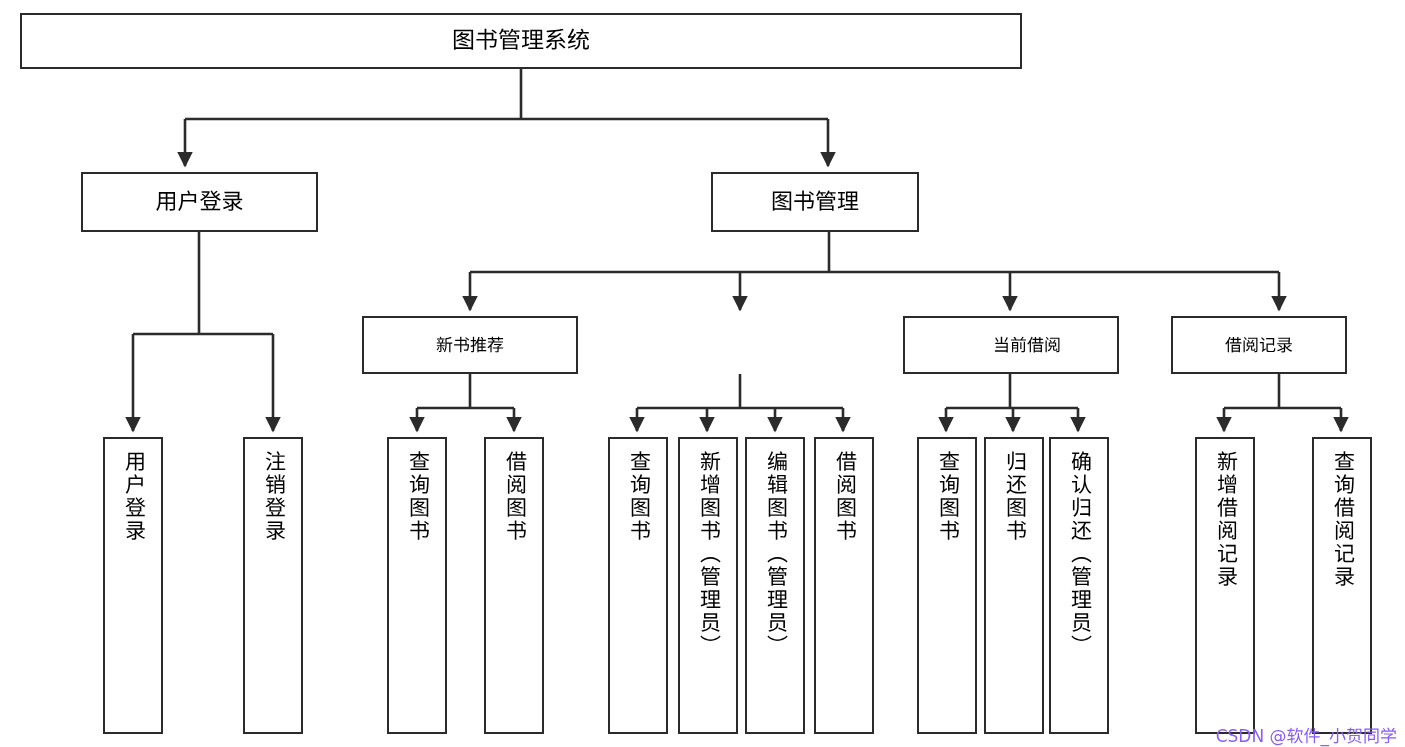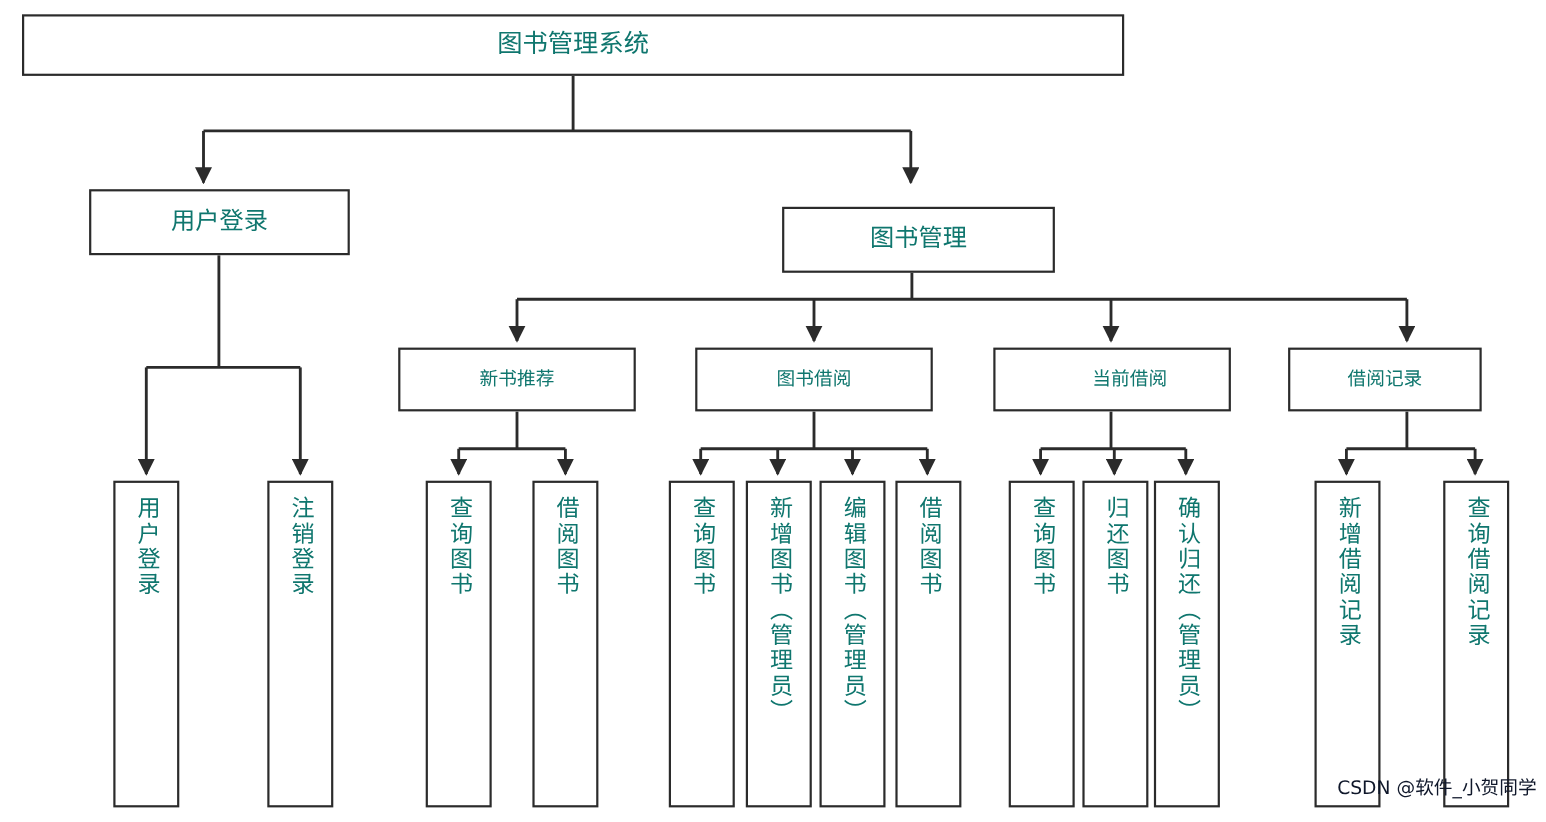--- a/index.html
+++ b/index.html
@@ -33,21 +33,21 @@
     background: #ffffff;
     border: 2px solid #2b2b2b;
     display: flex;
     align-items: center;
     justify-content: center;
     z-index: 2;
   }
   .node-label {
     display: block;
     text-align: center;
-    color: #0f766e;
+    color: #000000;
     line-height: 1.18;
     white-space: nowrap;
   }
   .node-root .node-label {
     font-size: 23px;
   }
   .node-level1 .node-label {
     font-size: 22px;
   }
   .node-level2 .node-label {
@@ -62,23 +62,23 @@
     writing-mode: vertical-rl;
     text-orientation: upright;
     -webkit-text-orientation: upright;
     font-size: 21px;
     letter-spacing: 2px;
     line-height: 1;
   }
   #watermark {
     position: absolute;
     right: 8px;
-    bottom: 20px;
+    bottom: 0;
     font-size: 17px;
-    color: #0f172a;
+    color: #8b5cf6;
     z-index: 5;
     white-space: nowrap;
     pointer-events: none;
   }
 </style>
 </head>
 <body>
 
 <div id="diagram-canvas">
 
@@ -132,30 +132,27 @@
     </g>
   </svg>
 
   <div class="node node-root" style="left:20px; top:13px; width:1002px; height:56px;">
     <span class="node-label">图书管理系统</span>
   </div>
 
   <div class="node node-level1" style="left:81px; top:172px; width:237px; height:60px;">
     <span class="node-label">用户登录</span>
   </div>
-  <div class="node node-level1" style="left:711px; top:172px; width:248px; height:60px;margin-top:16px;">
+  <div class="node node-level1" style="left:711px; top:172px; width:208px; height:60px;">
     <span class="node-label">图书管理</span>
   </div>
 
   <div class="node node-level2" style="left:362px; top:316px; width:216px; height:58px;">
     <span class="node-label">新书推荐</span>
   </div>
-  <div class="node node-level2" style="left:632px; top:316px; width:216px; height:58px;">
-    <span class="node-label">图书借阅</span>
-  </div>
   <div class="node node-level2" style="left:903px; top:316px; width:216px; height:58px;padding-left:32px;">
     <span class="node-label">当前借阅</span>
   </div>
   <div class="node node-level2" style="left:1171px; top:316px; width:176px; height:58px;">
     <span class="node-label">借阅记录</span>
   </div>
 
   <div class="node node-leaf" style="left:103px; top:437px; width:60px; height:297px;">
     <span class="node-label">用户登录</span>
   </div>

